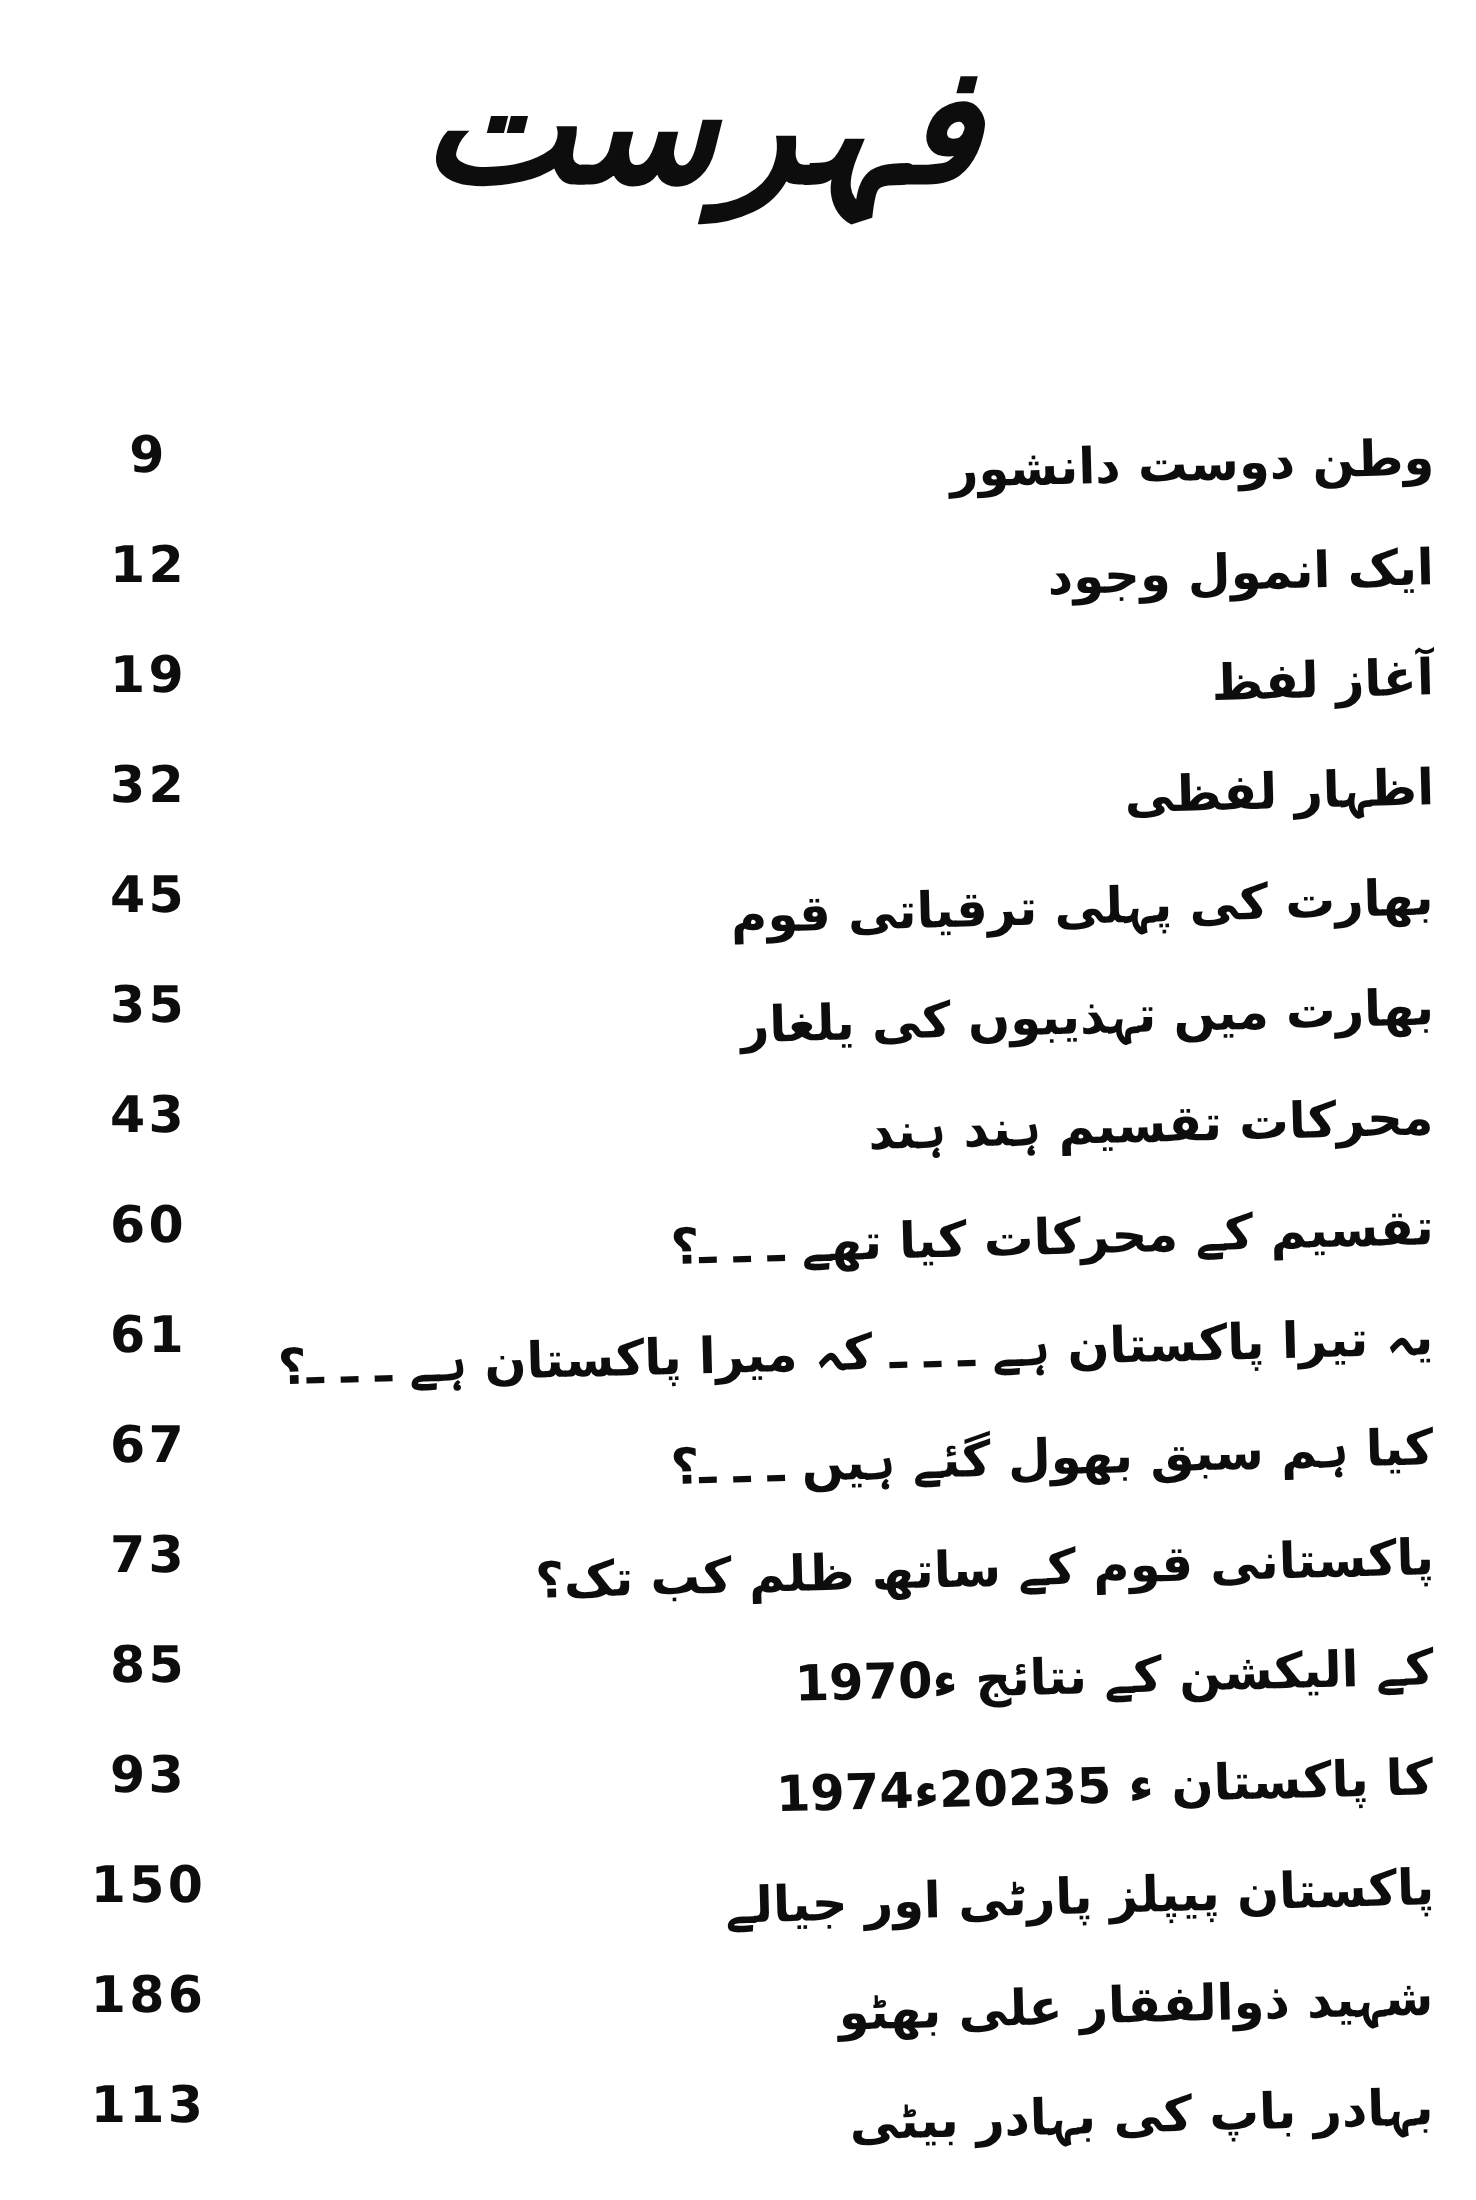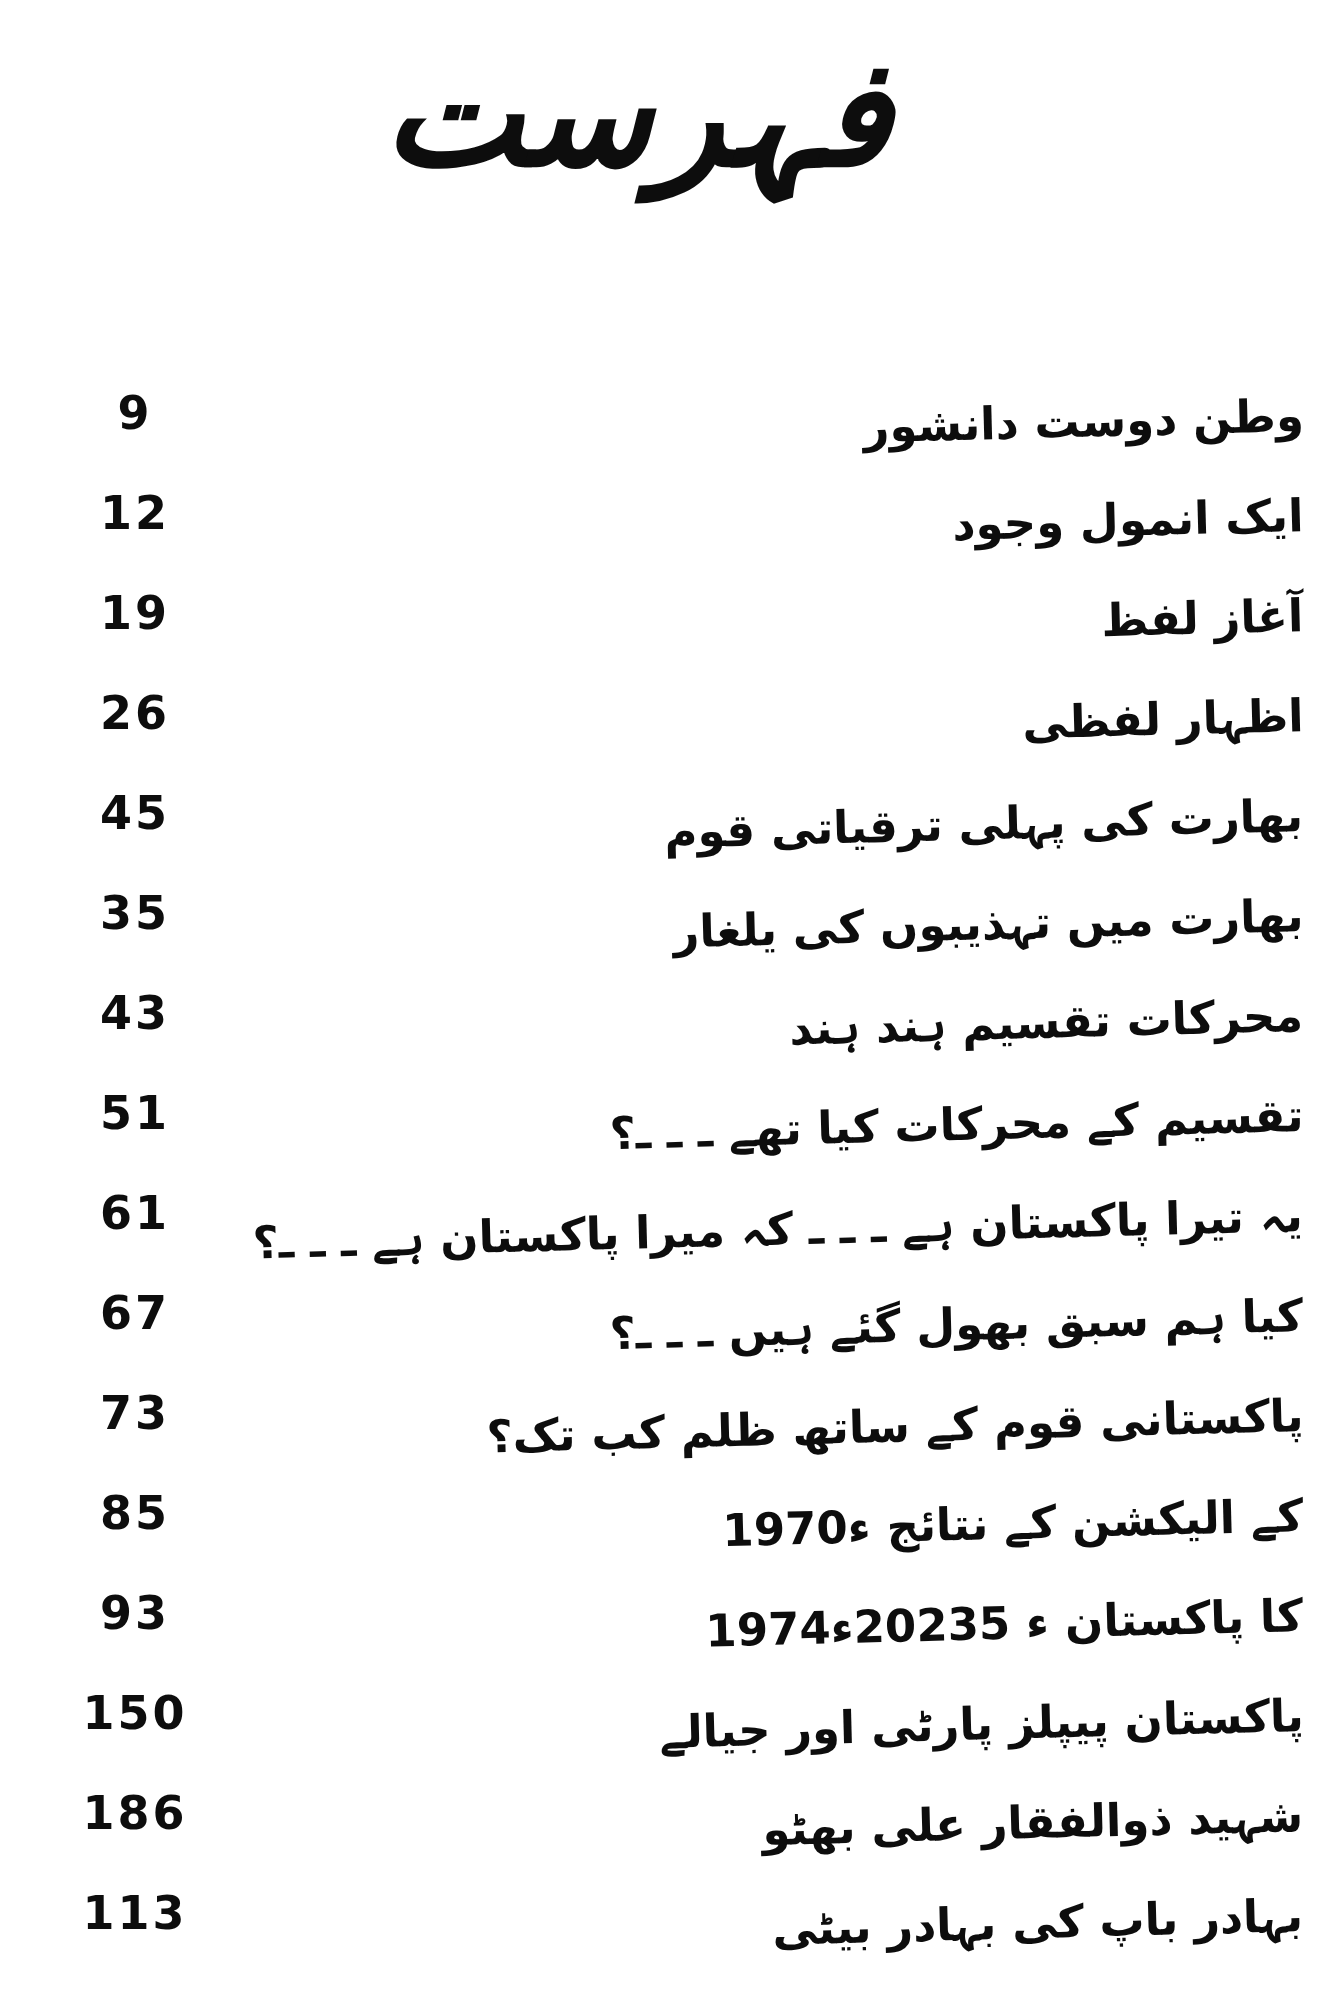--- a/index.html
+++ b/index.html
@@ -89,21 +89,21 @@
 
   <div class="row">
     <span class="num">19</span>
     <span class="ttl">
 
       <span class="tx">آغاز لفظ</span>
     </span>
   </div>
 
   <div class="row">
-    <span class="num">26</span>
+    <span class="num">32</span>
     <span class="ttl">
 
       <span class="tx">اظہار لفظی</span>
     </span>
   </div>
 
   <div class="row">
     <span class="num">45</span>
     <span class="ttl">
 
@@ -121,21 +121,21 @@
 
   <div class="row">
     <span class="num">43</span>
     <span class="ttl">
 
       <span class="tx">محرکات تقسیم ہند ہند</span>
     </span>
   </div>
 
   <div class="row">
-    <span class="num">51</span>
+    <span class="num">60</span>
     <span class="ttl">
 
       <span class="tx">تقسیم کے محرکات کیا تھے ـ ـ ـ؟</span>
     </span>
   </div>
 
   <div class="row">
     <span class="num">61</span>
     <span class="ttl">
 

